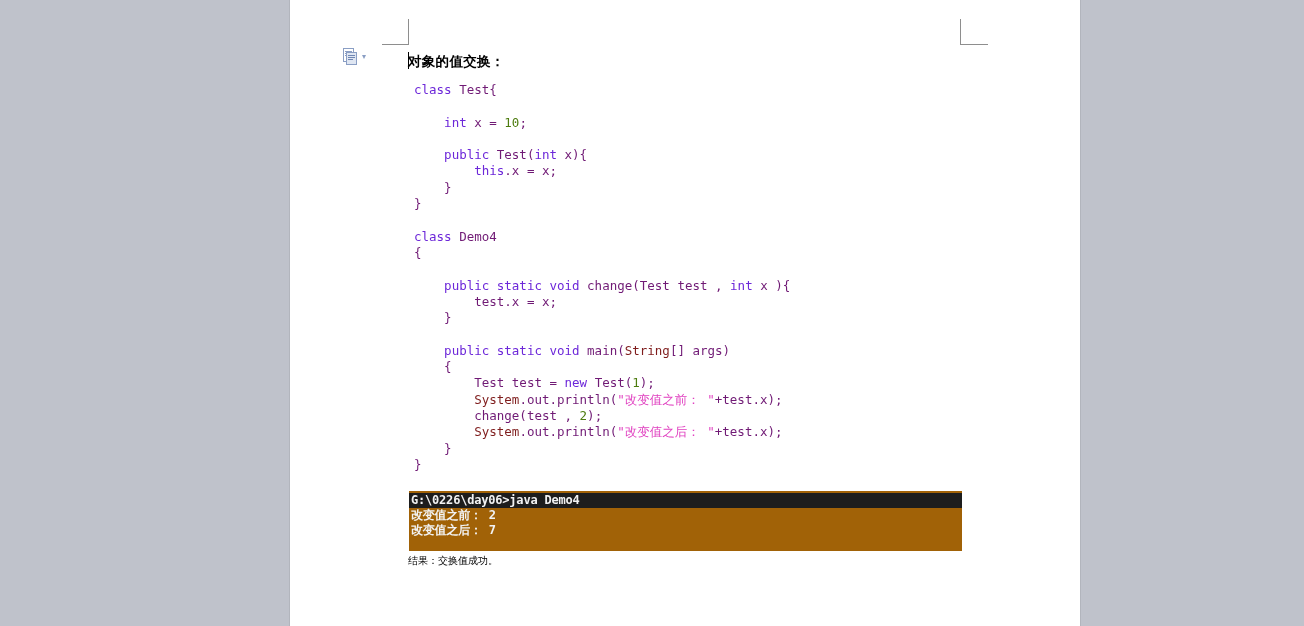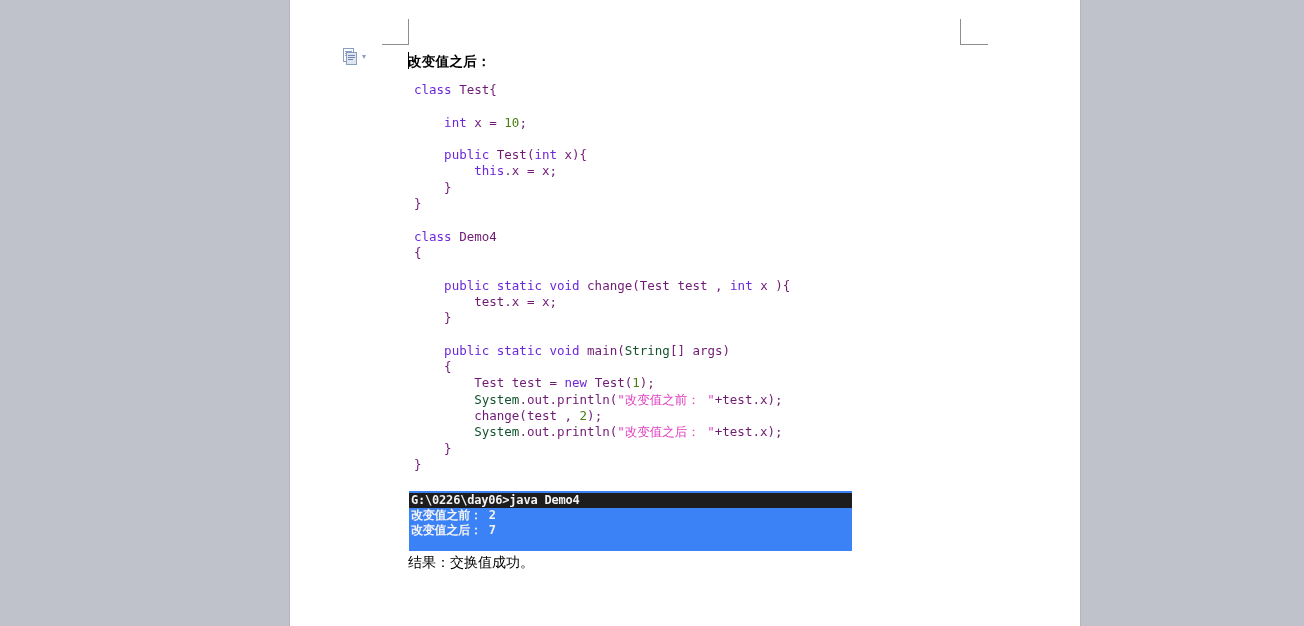--- a/index.html
+++ b/index.html
@@ -129,32 +129,32 @@
     white-space: pre;
     height: 16.3px;
   }
   .blank-line {
     height: 16.3px;
   }
 
   
   .kw      { color: #6d28d9; }
   .num     { color: #4d7c0f; }
-  .type-r  { color: #14532d; }
+  .type-r  { color: #7f1d1d; }
   .str     { color: #e040c0; }
   .plain   { color: #701a75; }
 
   
   #console-block {
     position: absolute;
     left: 119px;
     top: 491px;
-    width: 443px;
+    width: 553px;
     height: 60px;
-    background: #3b82f6;
+    background: #a16207;
     font-family: "DejaVu Sans Mono", monospace;
     font-size: 12px;
     line-height: 15px;
     color: #f2f2f2;
     padding: 2px 0 0 0;
     box-sizing: border-box;
     overflow: hidden;
   }
   .console-line {
     white-space: pre;
@@ -164,21 +164,21 @@
   }
   .console-line.selected {
     background: #1d1d1d;
   }
 
   .result-line {
     position: absolute;
     left: 118px;
     top: 554px;
     font-family: "DejaVu Sans", sans-serif;
-    font-size: 14px;
+    font-size: 10px;
     color: #000000;
     white-space: nowrap;
   }
 </style>
 </head>
 <body>
 
 <div id="page-sheet">
 
   <div class="crop-mark tl"></div>
@@ -197,21 +197,21 @@
         <rect x="5" y="11" width="5" height="1" fill="#6f86b3"></rect>
       </svg>
     </span>
     <span class="chev">▾</span>
   </div>
 
   <div id="text-caret"></div>
 
   <div id="doc-body">
 
-    <div class="heading">改变值之后：</div>
+    <div class="heading">对象的值交换：</div>
 
     <div id="code-block"><div class="code-line"><span class="kw">class </span><span class="plain">Test{</span></div><div class="code-line blank-line">&nbsp;</div><div class="code-line"><span class="kw">    int </span><span class="plain">x = </span><span class="num">10</span><span class="plain">;</span></div><div class="code-line blank-line">&nbsp;</div><div class="code-line"><span class="kw">    public </span><span class="plain">Test(</span><span class="kw">int </span><span class="plain">x){</span></div><div class="code-line"><span class="kw">        this</span><span class="plain">.x = x;</span></div><div class="code-line"><span class="plain">    }</span></div><div class="code-line"><span class="plain">}</span></div><div class="code-line blank-line">&nbsp;</div><div class="code-line"><span class="kw">class </span><span class="plain">Demo4</span></div><div class="code-line"><span class="plain">{</span></div><div class="code-line blank-line">&nbsp;</div><div class="code-line"><span class="kw">    public static void </span><span class="plain">change(Test test , </span><span class="kw">int </span><span class="plain">x ){</span></div><div class="code-line"><span class="plain">        test.x = x;</span></div><div class="code-line"><span class="plain">    }</span></div><div class="code-line blank-line">&nbsp;</div><div class="code-line"><span class="kw">    public static void </span><span class="plain">main(</span><span class="type-r">String</span><span class="plain">[] args)</span></div><div class="code-line"><span class="plain">    {</span></div><div class="code-line"><span class="plain">        Test test = </span><span class="kw">new </span><span class="plain">Test(</span><span class="num">1</span><span class="plain">);</span></div><div class="code-line"><span class="plain">        </span><span class="type-r">System</span><span class="plain">.out.println(</span><span class="str">"改变值之前： "</span><span class="plain">+test.x);</span></div><div class="code-line"><span class="plain">        change(test , </span><span class="num">2</span><span class="plain">);</span></div><div class="code-line"><span class="plain">        </span><span class="type-r">System</span><span class="plain">.out.println(</span><span class="str">"改变值之后： "</span><span class="plain">+test.x);</span></div><div class="code-line"><span class="plain">    }</span></div><div class="code-line"><span class="plain">}</span></div></div>
 
     <div id="console-block">
         <div class="console-line selected">G:\0226\day06&gt;java Demo4</div>
         <div class="console-line">改变值之前： 2</div>
         <div class="console-line">改变值之后： 7</div>
       </div>
 
     <div class="result-line">结果：交换值成功。</div>

